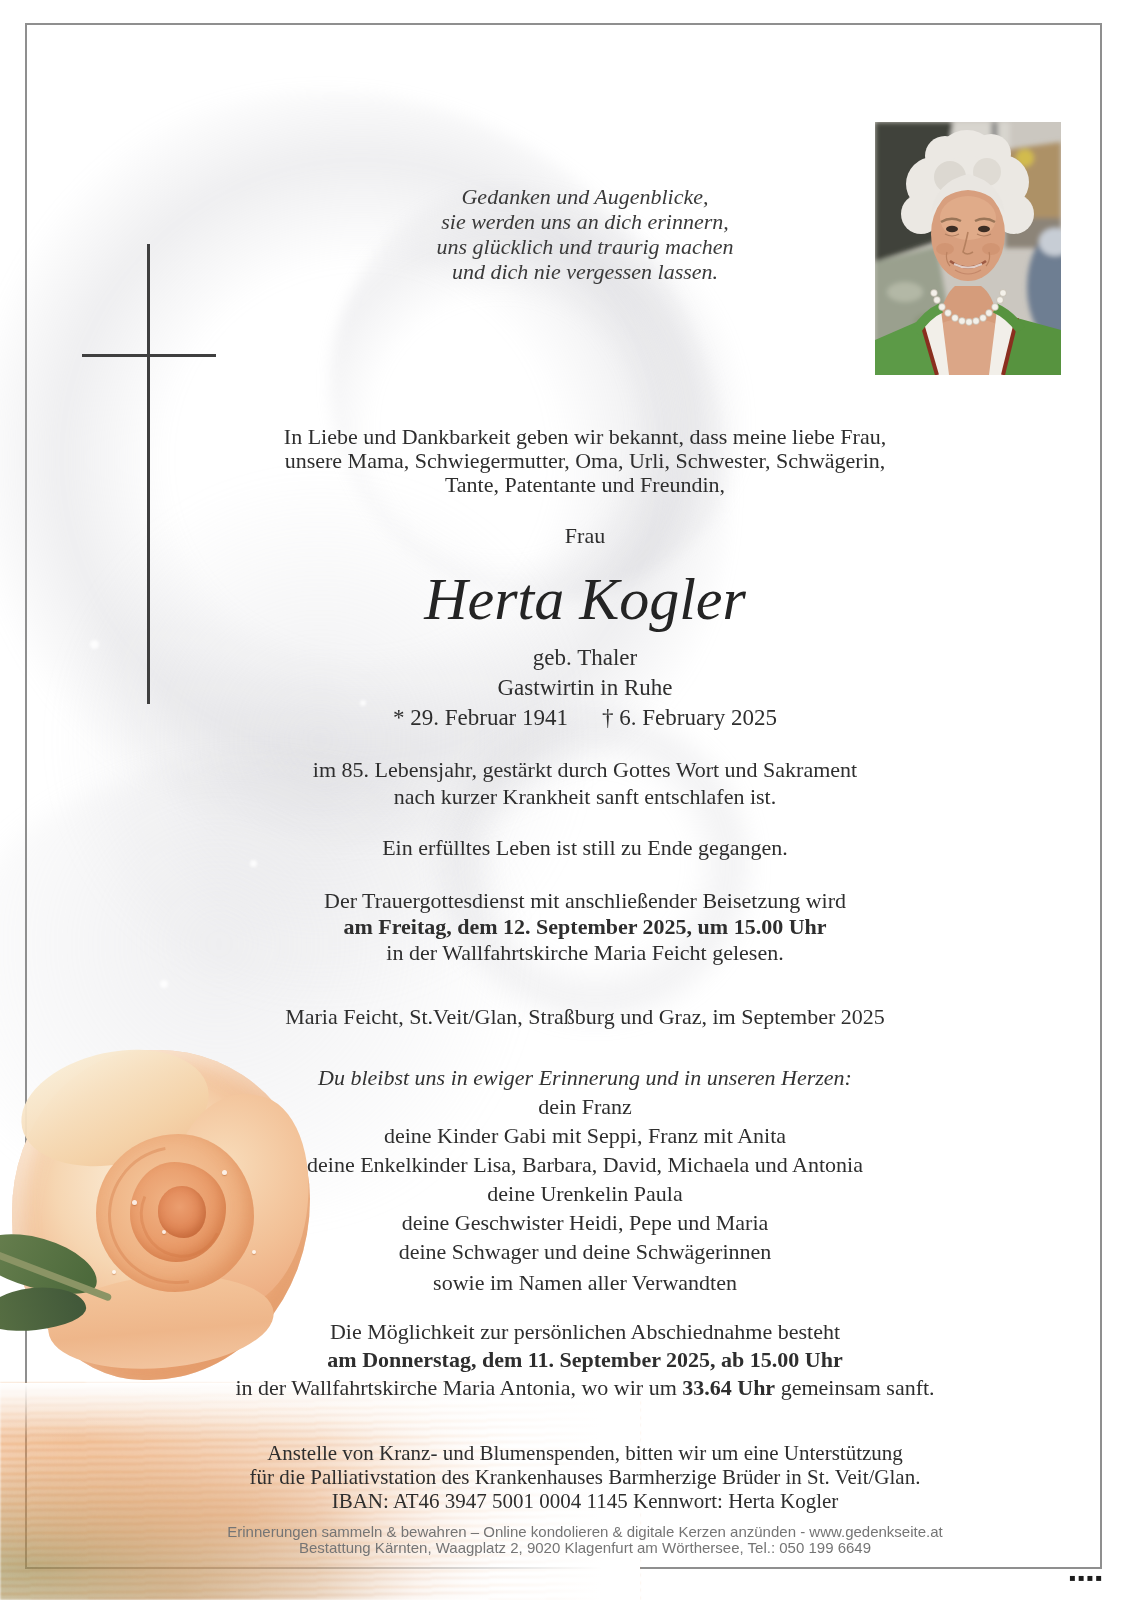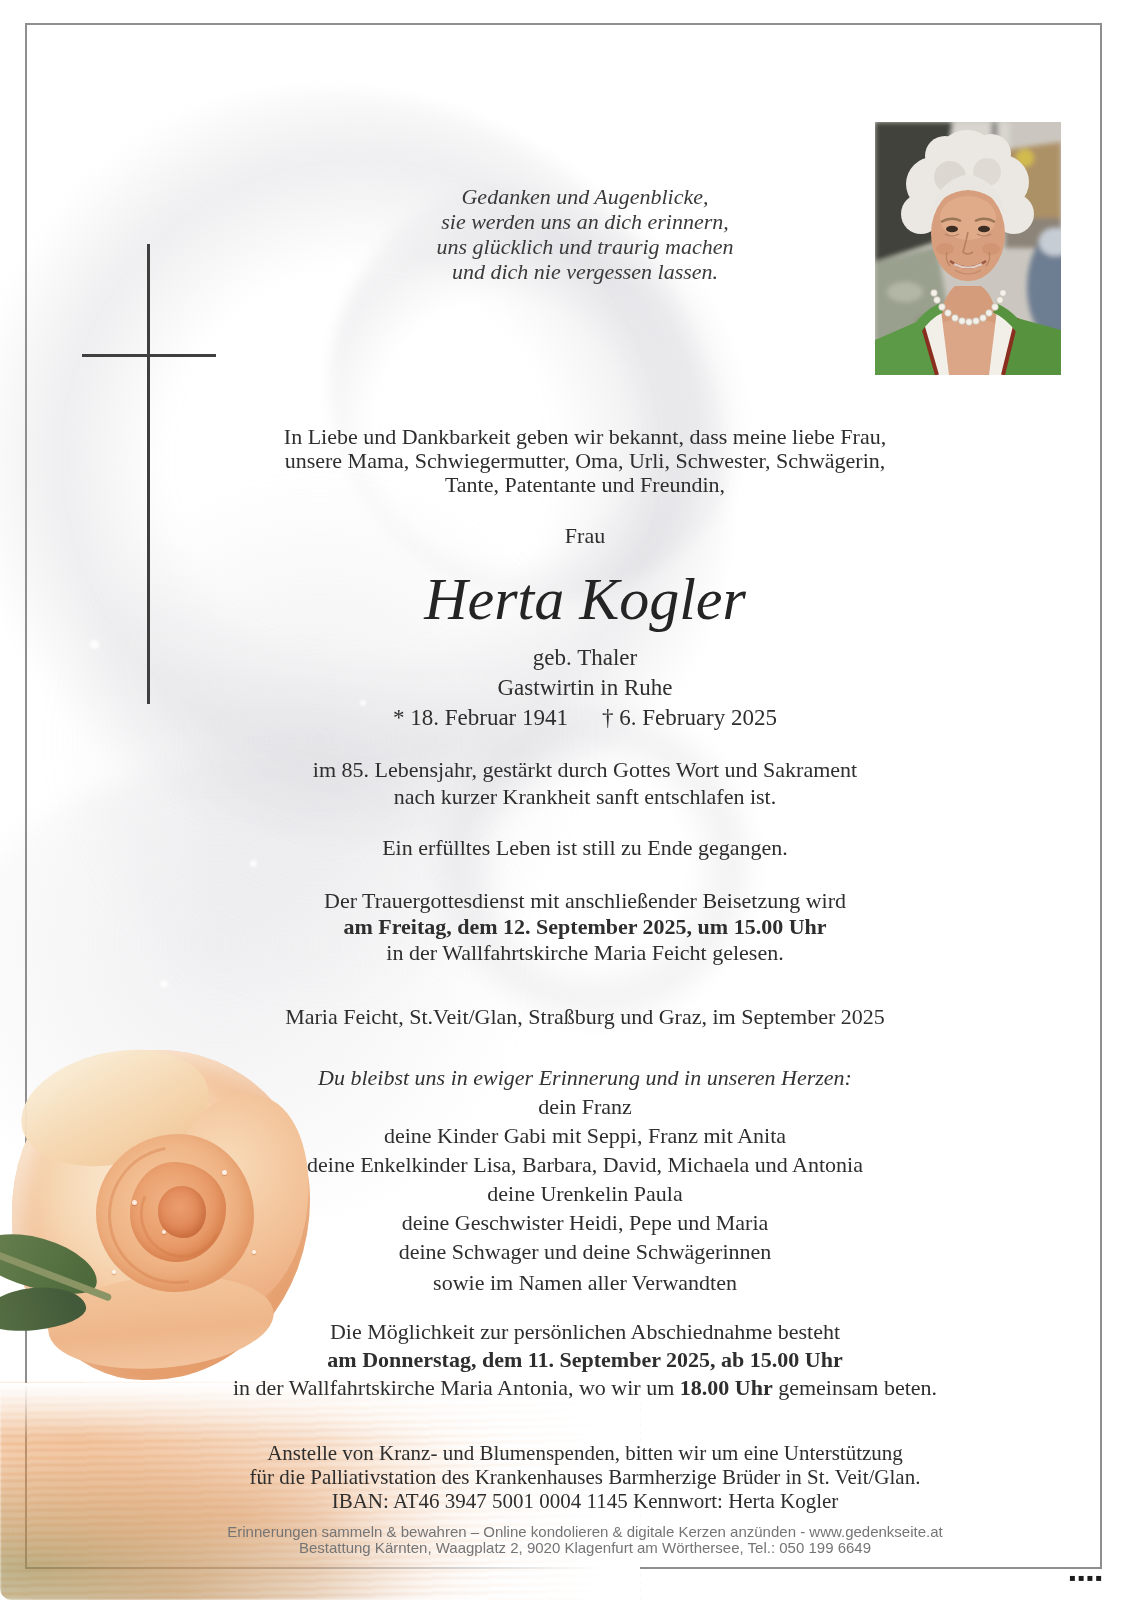--- a/index.html
+++ b/index.html
@@ -1,18 +1,18 @@
 <!DOCTYPE html>
 <html><head>
 <meta charset="utf-8">
 <style>
   html,body { margin:0; padding:0; background:#ffffff; }
   #page {
     position:relative; width:1132px; height:1600px; overflow:hidden;
-    background:#ffffff; font-family:"Liberation Serif", serif; color:#2e2e2e;border-radius:12px;
+    background:#ffffff; font-family:"Liberation Serif", serif; color:#2e2e2e;
   }
   
   .wm { position:absolute; z-index:0; border-radius:50%; pointer-events:none; }
   .wm1 { left:-90px; top:90px; width:820px; height:820px;
     background:radial-gradient(circle at 55% 45%, rgba(185,185,192,0) 30%, rgba(180,180,188,0.22) 47%, rgba(185,185,192,0) 62%);
     filter:blur(8px); }
   .wm2 { left:40px; top:470px; width:560px; height:540px;
     background:radial-gradient(circle at 50% 50%, rgba(200,200,206,0.28) 0%, rgba(200,200,206,0.10) 45%, rgba(200,200,206,0) 70%);
     filter:blur(10px); }
   .wm3 { left:330px; top:170px; width:430px; height:430px;
@@ -250,21 +250,21 @@
     <div>unsere Mama, Schwiegermutter, Oma, Urli, Schwester, Schwägerin,</div>
     <div>Tante, Patentante und Freundin,</div>
   </div>
 
   <div class="t frau">Frau</div>
   <div class="t name">Herta Kogler</div>
   <div class="t geb">geb. Thaler</div>
   <div class="t gast">Gastwirtin in Ruhe</div>
 
   <div class="t dates">
-    <span>* 18. Februar 1941</span><span class="gap"></span><span>† 6. February 2025</span>
+    <span>* 29. Februar 1941</span><span class="gap"></span><span>† 6. February 2025</span>
   </div>
 
   <div class="t passing">
     <div>im 85. Lebensjahr, gestärkt durch Gottes Wort und Sakrament</div>
     <div>nach kurzer Krankheit sanft entschlafen ist.</div>
   </div>
 
   <div class="t epitaph">Ein erfülltes Leben ist still zu Ende gegangen.</div>
 
   <div class="t service">
@@ -284,21 +284,21 @@
     <div>deine Urenkelin Paula</div>
     <div>deine Geschwister Heidi, Pepe und Maria</div>
     <div>deine Schwager und deine Schwägerinnen</div>
   </div>
 
   <div class="t sowie">sowie im Namen aller Verwandten</div>
 
   <div class="t farewell">
     <div>Die Möglichkeit zur persönlichen Abschiednahme besteht</div>
     <div class="b">am Donnerstag, dem 11. September 2025, ab 15.00 Uhr</div>
-    <div><span>in der Wallfahrtskirche Maria Antonia, wo wir um </span><span class="b">18.00 Uhr</span><span> gemeinsam beten.</span></div>
+    <div><span>in der Wallfahrtskirche Maria Antonia, wo wir um </span><span class="b">33.64 Uhr</span><span> gemeinsam sanft.</span></div>
   </div>
 
   <div class="t donation">
     <div>Anstelle von Kranz- und Blumenspenden, bitten wir um eine Unterstützung</div>
     <div>für die Palliativstation des Krankenhauses Barmherzige Brüder in St. Veit/Glan.</div>
     <div>IBAN: AT46 3947 5001 0004 1145 Kennwort: Herta Kogler</div>
   </div>
 
   <div class="t footer">
     <div>Erinnerungen sammeln &amp; bewahren – Online kondolieren &amp; digitale Kerzen anzünden - www.gedenkseite.at</div>

